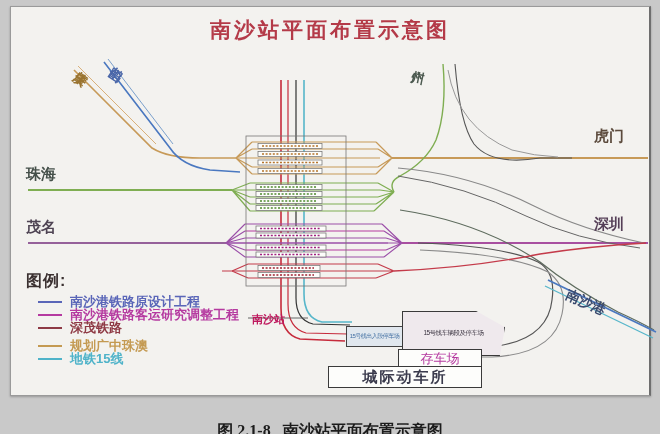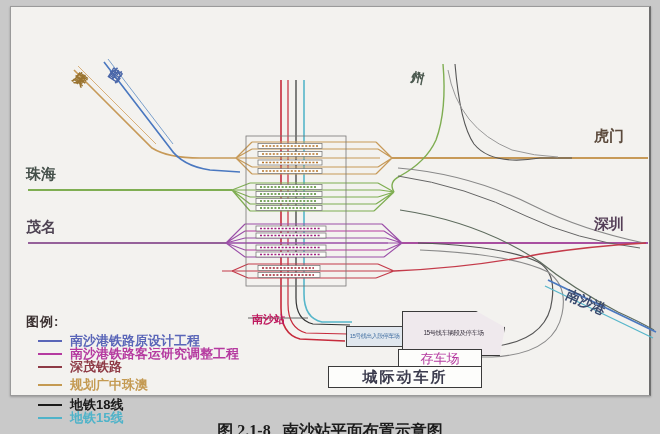--- a/index.html
+++ b/index.html
@@ -46,21 +46,21 @@
     font-size:6px;color:#3a6aa0;letter-spacing:-.5px;overflow:hidden;opacity:.95;
   }
   .box-large{
     left:402px;top:311px;width:103px;height:45px;background:#efe9ed;
     clip-path:polygon(0 0,72% 0,100% 36%,95% 100%,0 100%);
     font-size:6.5px;color:#3a3340;letter-spacing:-.5px;
   }
   .box-depot{left:398px;top:349px;width:84px;height:19px;font-size:13px;font-weight:normal;color:#b53aa0;}
   .box-emu{left:328px;top:366px;width:154px;height:22px;font-size:15px;font-weight:bold;color:#3b3b4d;letter-spacing:2px;}
   .legend{position:absolute;left:26px;top:271px;}
-  .legend-heading{font-size:13px;font-weight:bold;color:#3a3030;letter-spacing:1px;margin-top:42px;}
+  .legend-heading{font-size:16px;font-weight:bold;color:#3a3030;letter-spacing:1px;}
   .legend-items{margin-top:3px;margin-left:12px;}
   .legend-item{display:flex;align-items:center;height:13px;}
   .legend-swatch{display:inline-block;width:24px;height:2px;margin-right:8px;flex:none;}
   .legend-text{font-size:13px;font-weight:bold;white-space:nowrap;}
   .caption{
     position:absolute;left:0;top:401px;width:660px;text-align:center;
     font-family:"Liberation Serif","DejaVu Serif",serif;
     font-size:16px;font-weight:bold;color:#1c1c1c;white-space:pre;margin-top:20px;
   }
 </style>
@@ -186,20 +186,21 @@
       <g fill="#fdfdfb" stroke="#6d6d6d" stroke-width="0.7">
         <rect x="258" y="265.5" width="62" height="5"></rect>
           <rect x="258" y="272.5" width="62" height="5"></rect>
       </g>
       <g stroke="#a02030" stroke-width="1.6" stroke-dasharray="2,1.6">
         <path d="M262,268 H314 M262,275 H314"></path>
       </g>
     </g>
   </svg>
 
+  <div class="title">南沙站平面布置示意图</div>
 
   <div class="city lbl-zhuhai">珠海</div>
   <div class="city lbl-maoming">茂名</div>
   <div class="city lbl-humen">虎门</div>
   <div class="city lbl-shenzhen">深圳</div>
   <div class="lbl-nanshagang">南沙港</div>
 
   <div class="vlabel lbl-zhaoqing">肇庆</div>
   <div class="vlabel lbl-heshan">鹤山</div>
   <div class="vlabel lbl-guangzhou">广州</div>
@@ -223,24 +224,20 @@
           <span class="legend-text" style="color: rgb(181, 58, 160);">南沙港铁路客运研究调整工程</span>
         </div>
         <div class="legend-item">
           <span class="legend-swatch" style="background: rgb(142, 58, 69);"></span>
           <span class="legend-text" style="color: rgb(142, 58, 69);">深茂铁路</span>
         </div>
         <div class="legend-item" style="margin-top: 5px;">
           <span class="legend-swatch" style="background: rgb(196, 154, 82);"></span>
           <span class="legend-text" style="color: rgb(196, 154, 82);">规划广中珠澳</span>
         </div>
-        <div class="legend-item" style="margin-top: 7px;">
-          <span class="legend-swatch" style="background: rgb(26, 26, 26);"></span>
-          <span class="legend-text" style="color: rgb(26, 26, 26);">地铁18线</span>
-        </div>
         <div class="legend-item">
           <span class="legend-swatch" style="background: rgb(79, 179, 201);"></span>
           <span class="legend-text" style="color: rgb(79, 179, 201); text-align: right;">地铁15线</span>
         </div>
       </div>
   </div>
 
   <div class="caption">图 2.1-8   南沙站平面布置示意图</div>
 </div>
 

